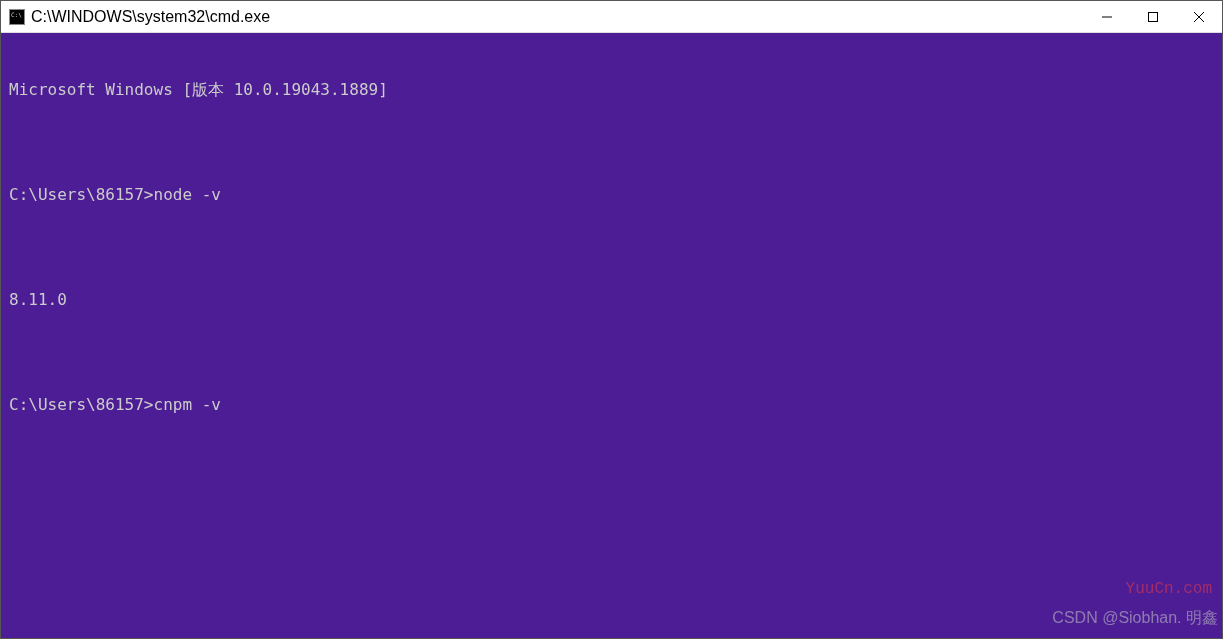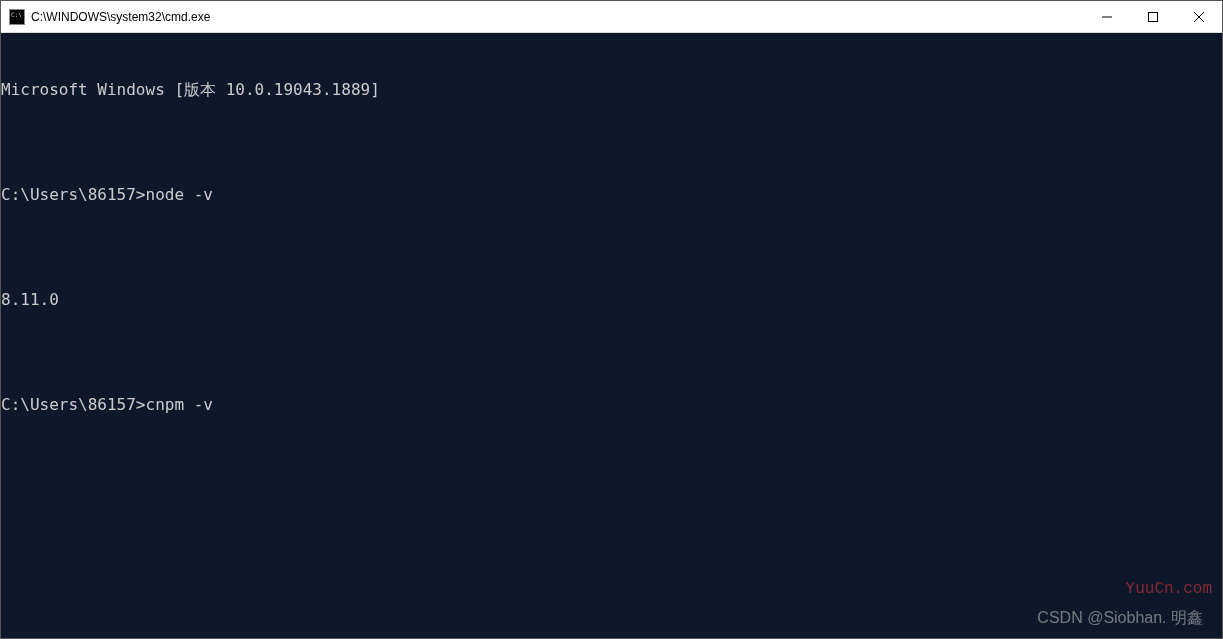--- a/index.html
+++ b/index.html
@@ -45,65 +45,65 @@
       content: "C:\\";
       color: #ccc;
       font-size: 6px;
       font-family: monospace;
       position: absolute;
       top: 1px;
       left: 1px;
     }
     .titlebar-title {
       flex: 1;
-      font-size: 12px;
+      font-size: 16px;
       color: #000;
     }
     .titlebar-buttons {
       display: flex;
       height: 100%;
     }
     .titlebar-btn {
       width: 46px;
       height: 100%;
       display: flex;
       align-items: center;
       justify-content: center;
       font-size: 10px;
       color: #000;
       cursor: pointer;
     }
     .terminal {
       flex: 1;
-      background: #0f172a;
+      background: #4c1d95;
       color: #cccccc;
       font-family: Consolas, "NSimSun", "SimSun", monospace;
       font-size: 16px;
       line-height: 21px;
-      padding: 4px 0;
+      padding: 4px 8px;
       white-space: pre;
       overflow: hidden;
       position: relative;
     }
     .terminal-line {
       white-space: pre;
     }
     .watermark1 {
       position: absolute;
       bottom: 38px;
       right: 10px;
       color: rgba(255, 60, 60, 0.5);
       font-size: 16px;
       font-family: Liberation Mono, monospace;
       text-align: right;
     }
     .watermark2 {
       position: absolute;
       bottom: 10px;
-      right: 19px;
+      right: 4px;
       color: rgba(200, 200, 200, 0.55);
       font-size: 16px;
       font-family: "Microsoft YaHei", Arial, sans-serif;
     }
   </style>
 </head>
 <body>
 
 <div class="window">
   <div class="titlebar">

